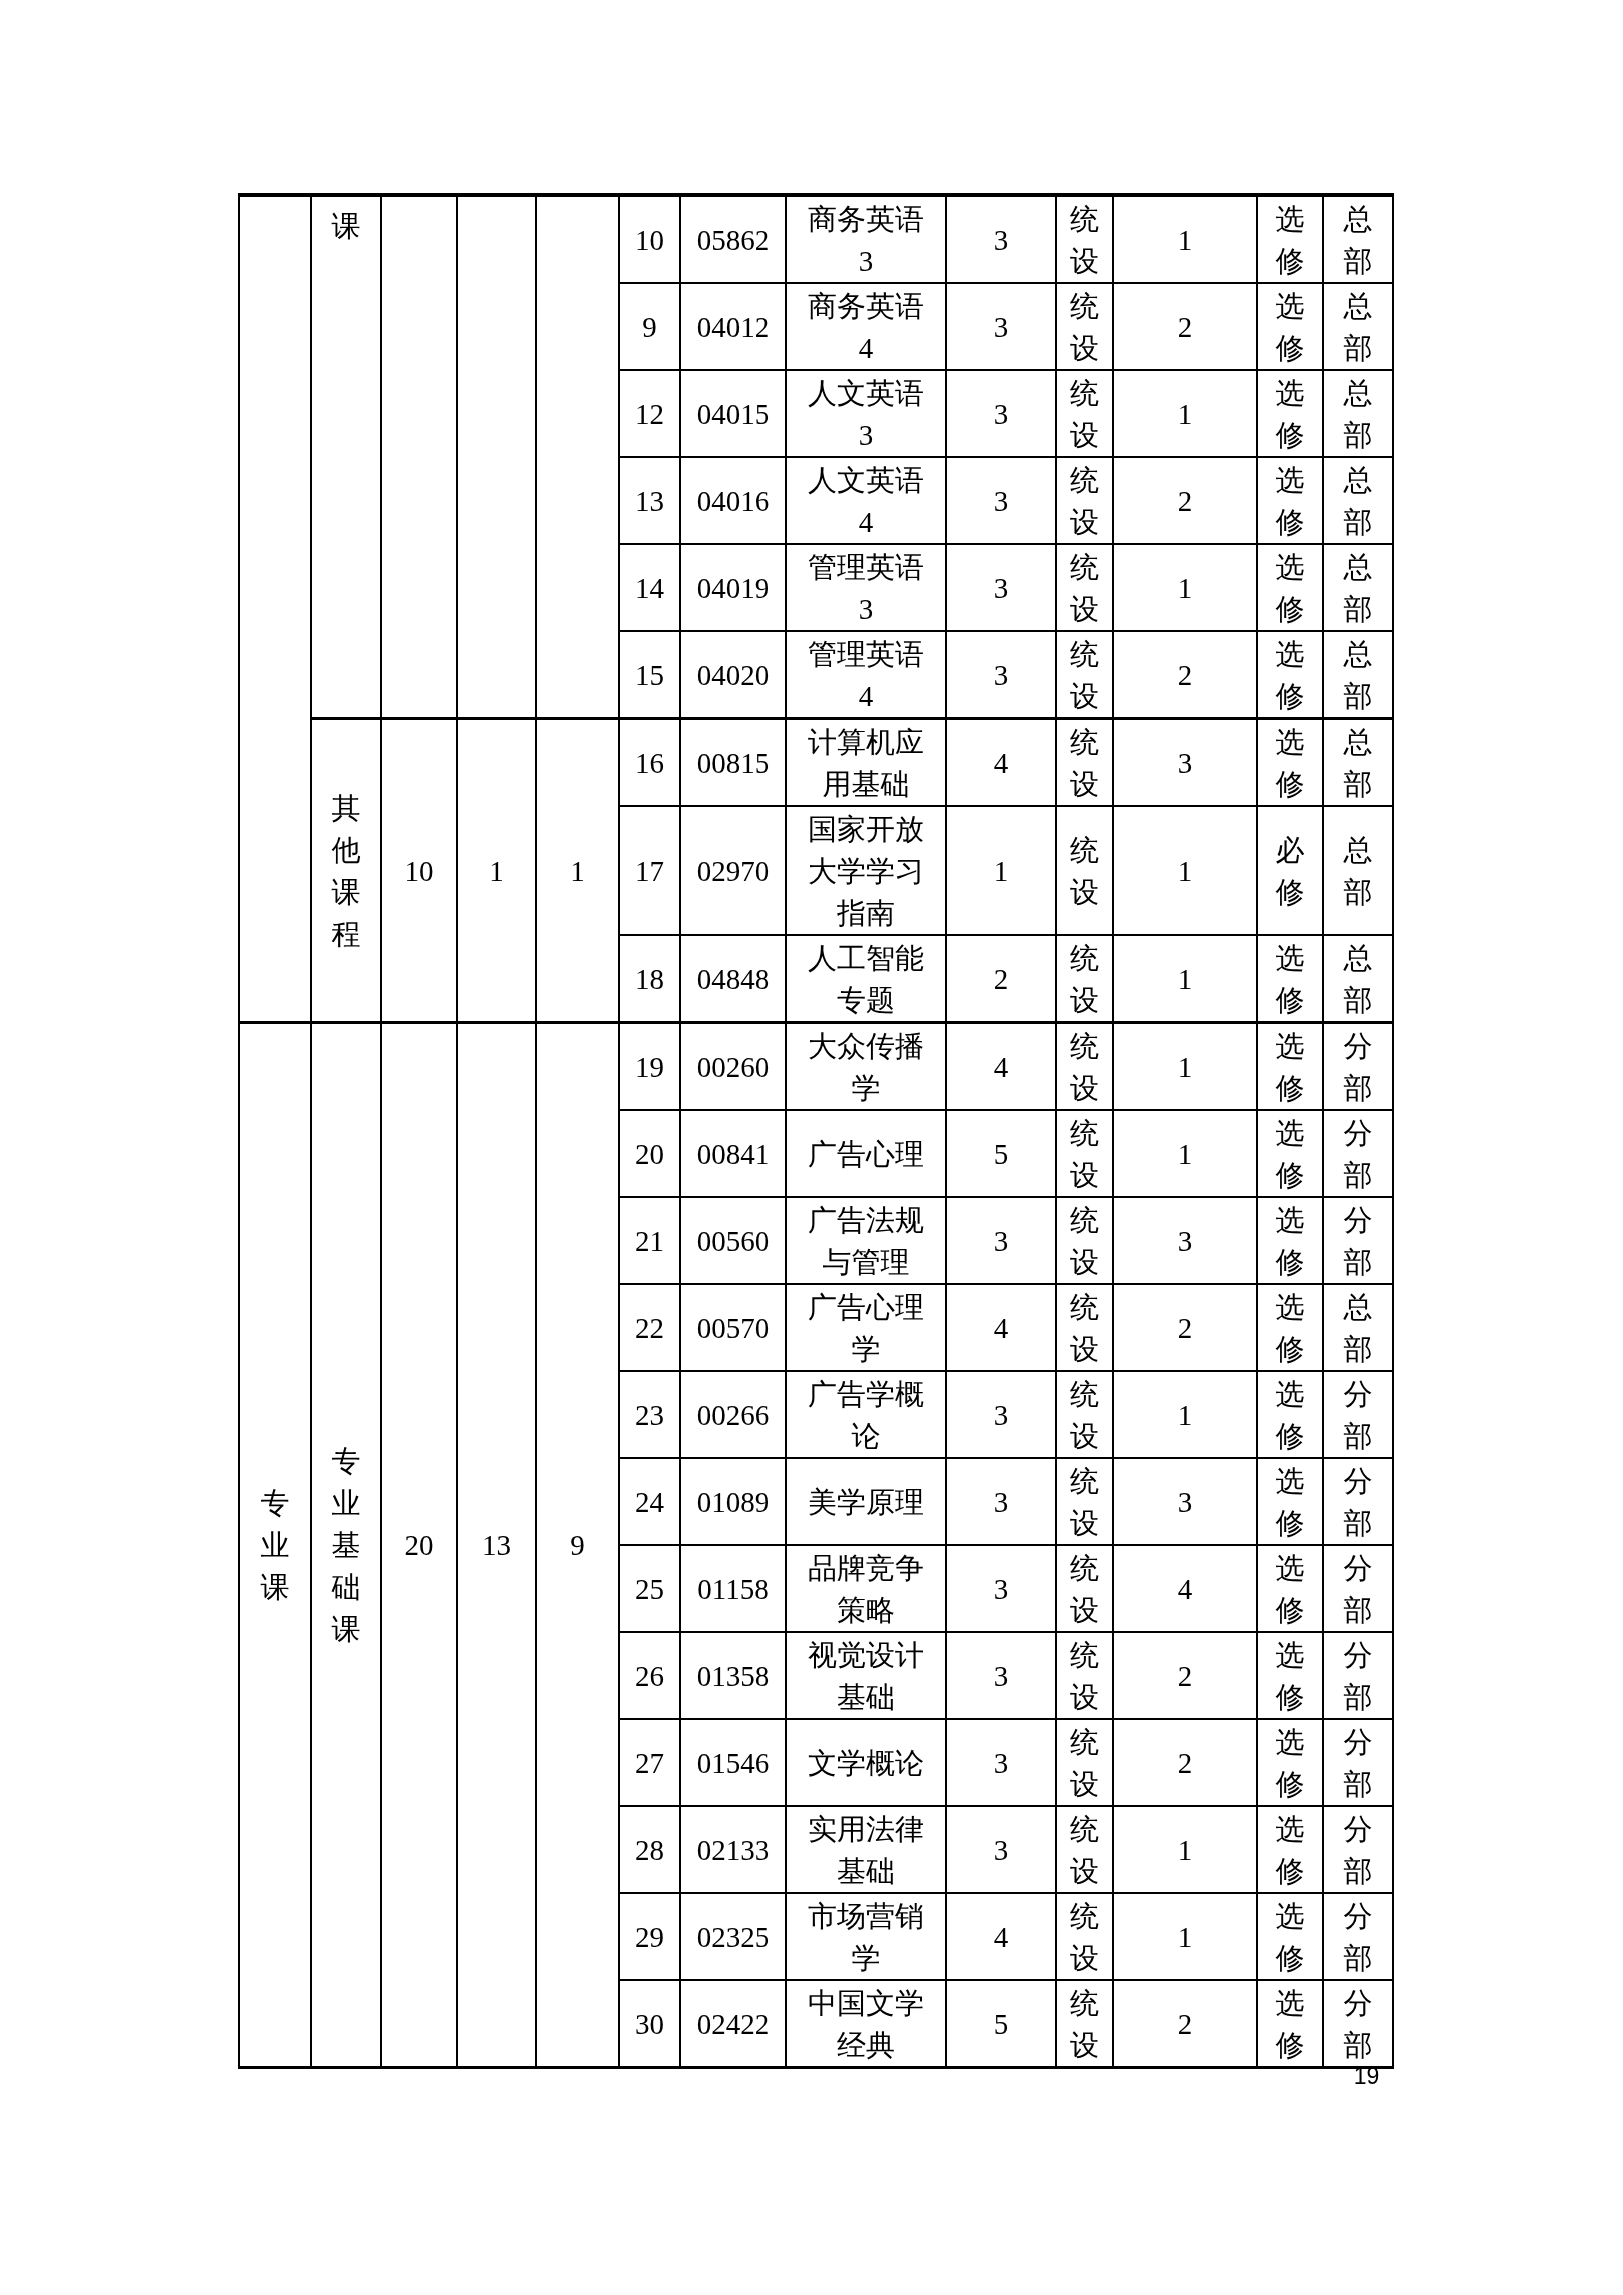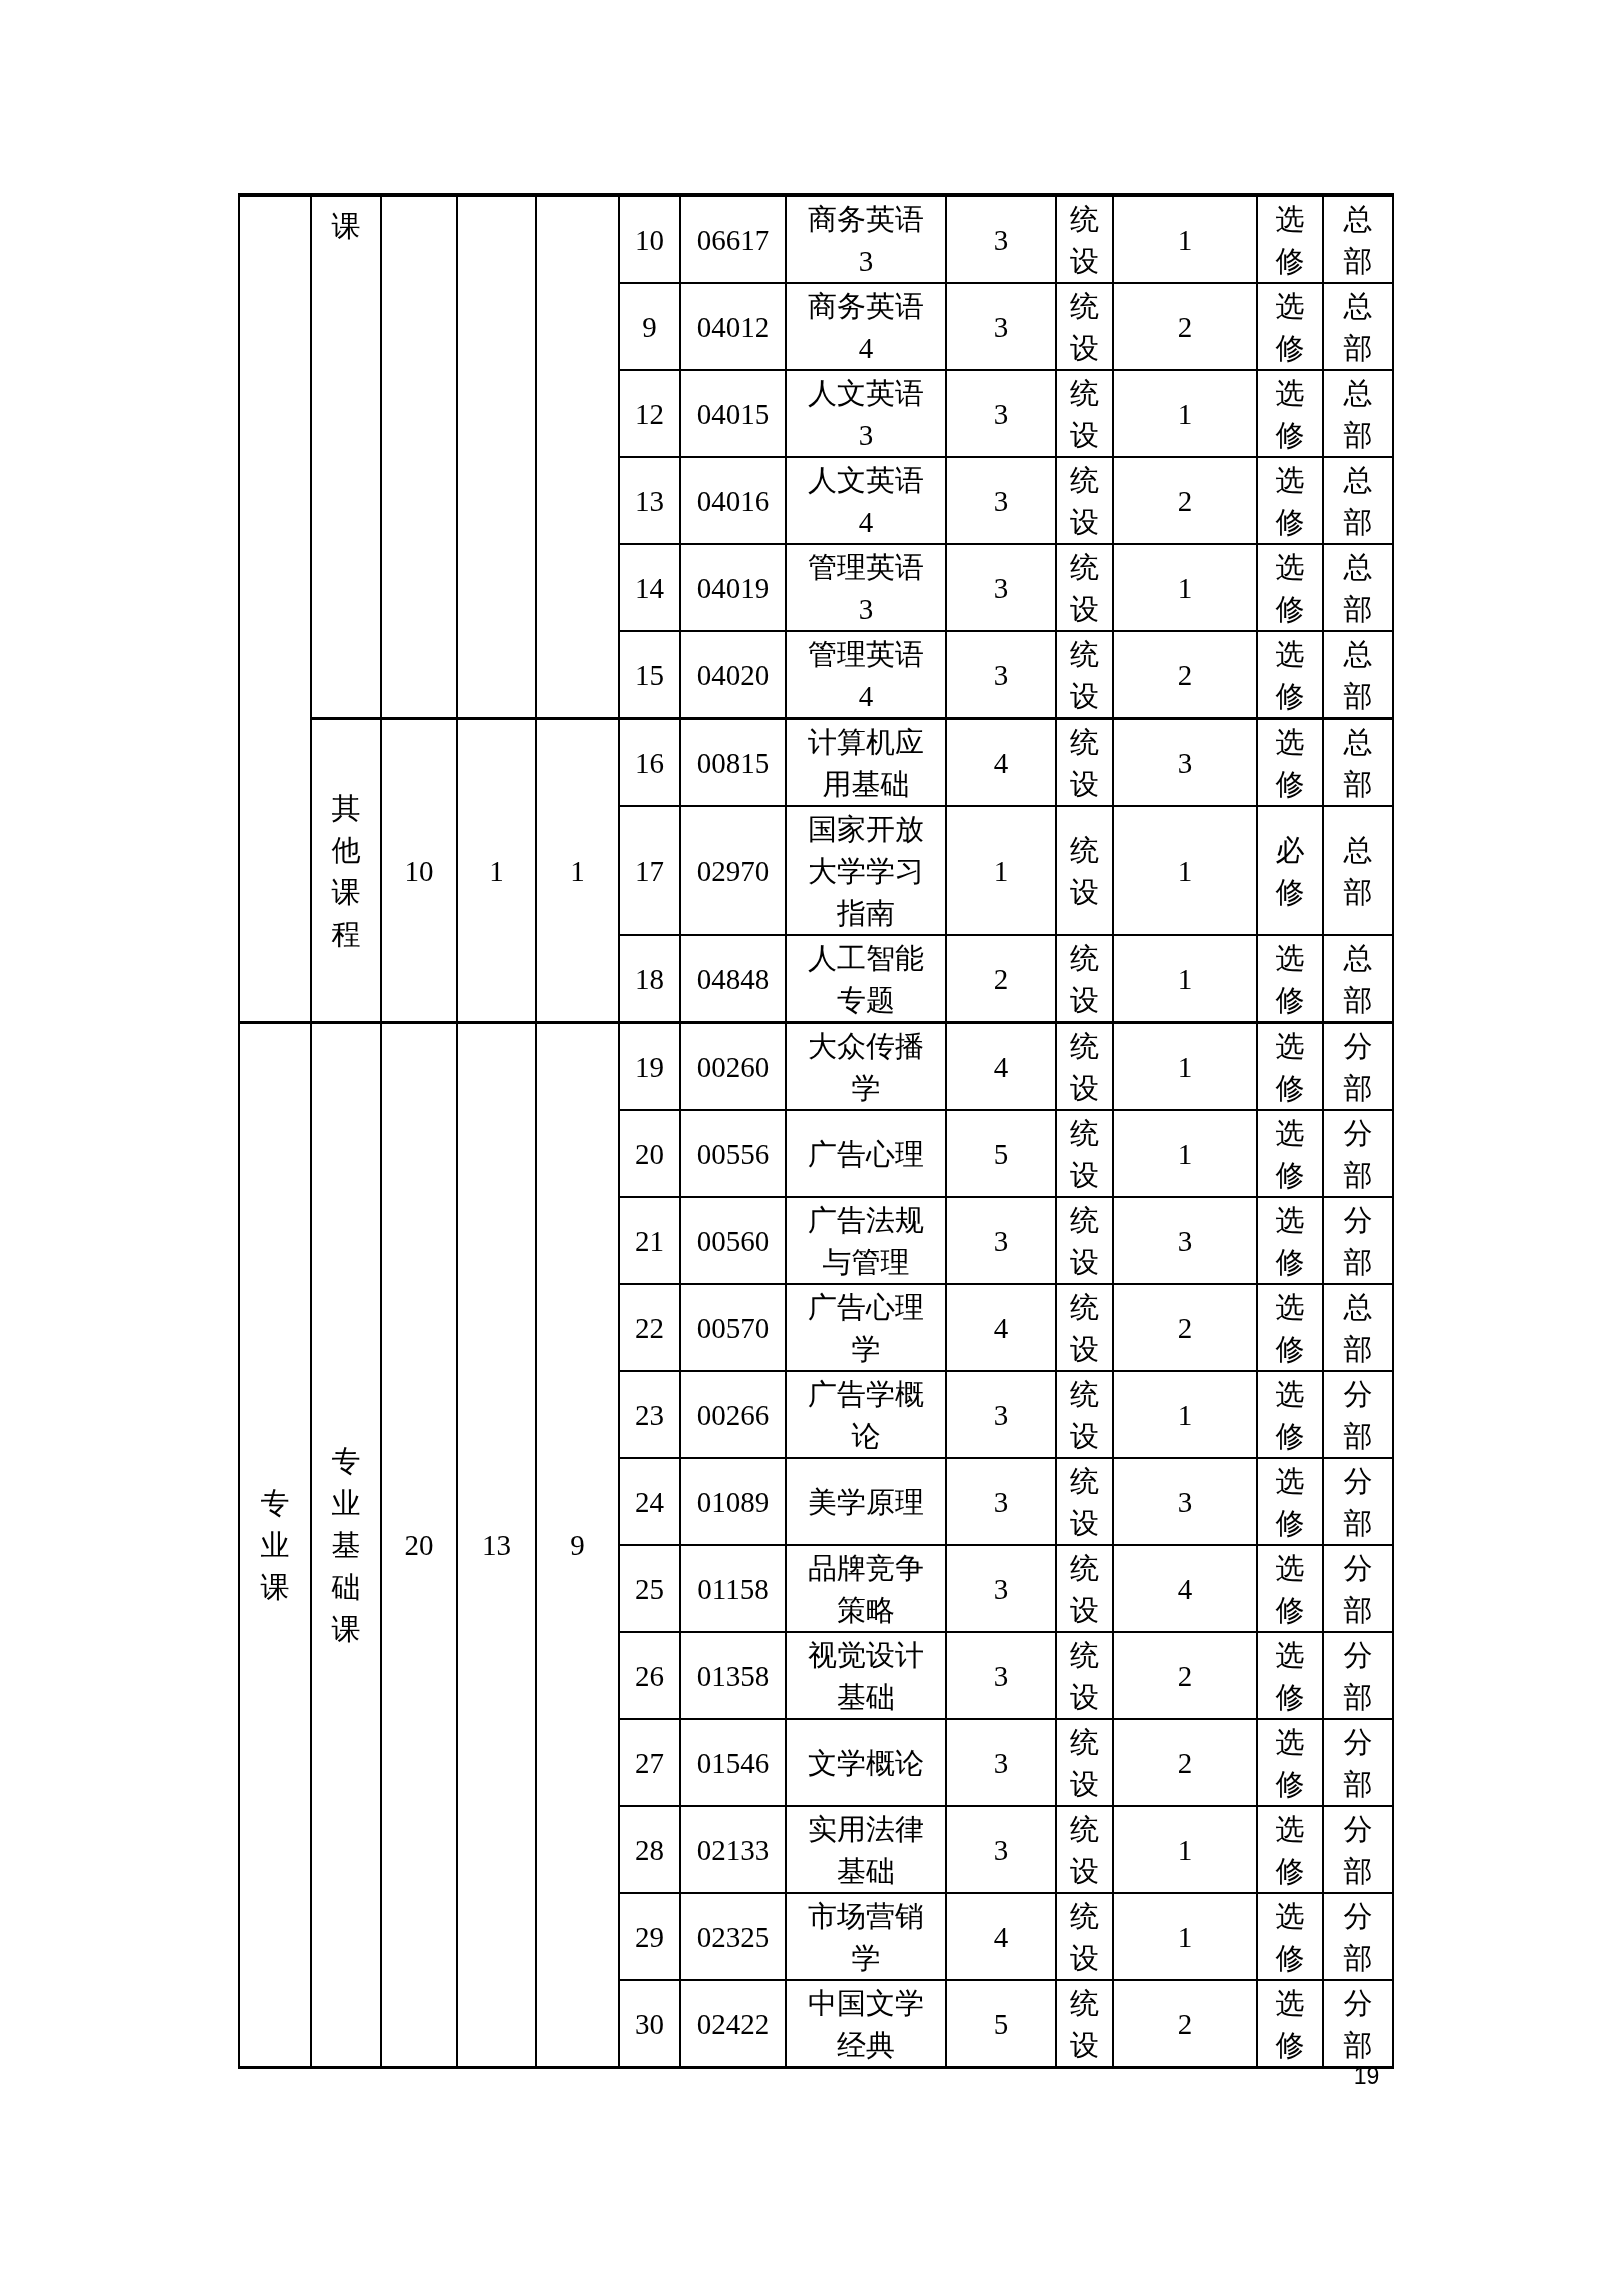--- a/index.html
+++ b/index.html
@@ -80,21 +80,21 @@
       <col style="width:70px">
     </colgroup>
     <tbody id="tbody">
         <tr>
           <td rowspan="9" class="cat1"></td>
           <td rowspan="6" class="cat2 top-align">课</td>
           <td rowspan="6"></td>
           <td rowspan="6"></td>
           <td rowspan="6"></td>
           <td>10</td>
-          <td>06617</td>
+          <td>05862</td>
           <td>商务英语
 3</td>
           <td>3</td>
           <td>统
 设</td>
           <td>1</td>
           <td>选
 修</td>
           <td>总
 部</td>
@@ -239,21 +239,21 @@
           <td>统
 设</td>
           <td>1</td>
           <td>选
 修</td>
           <td>分
 部</td>
         </tr>
         <tr>
           <td>20</td>
-          <td>00556</td>
+          <td>00841</td>
           <td>广告心理</td>
           <td>5</td>
           <td>统
 设</td>
           <td>1</td>
           <td>选
 修</td>
           <td>分
 部</td>
         </tr>

